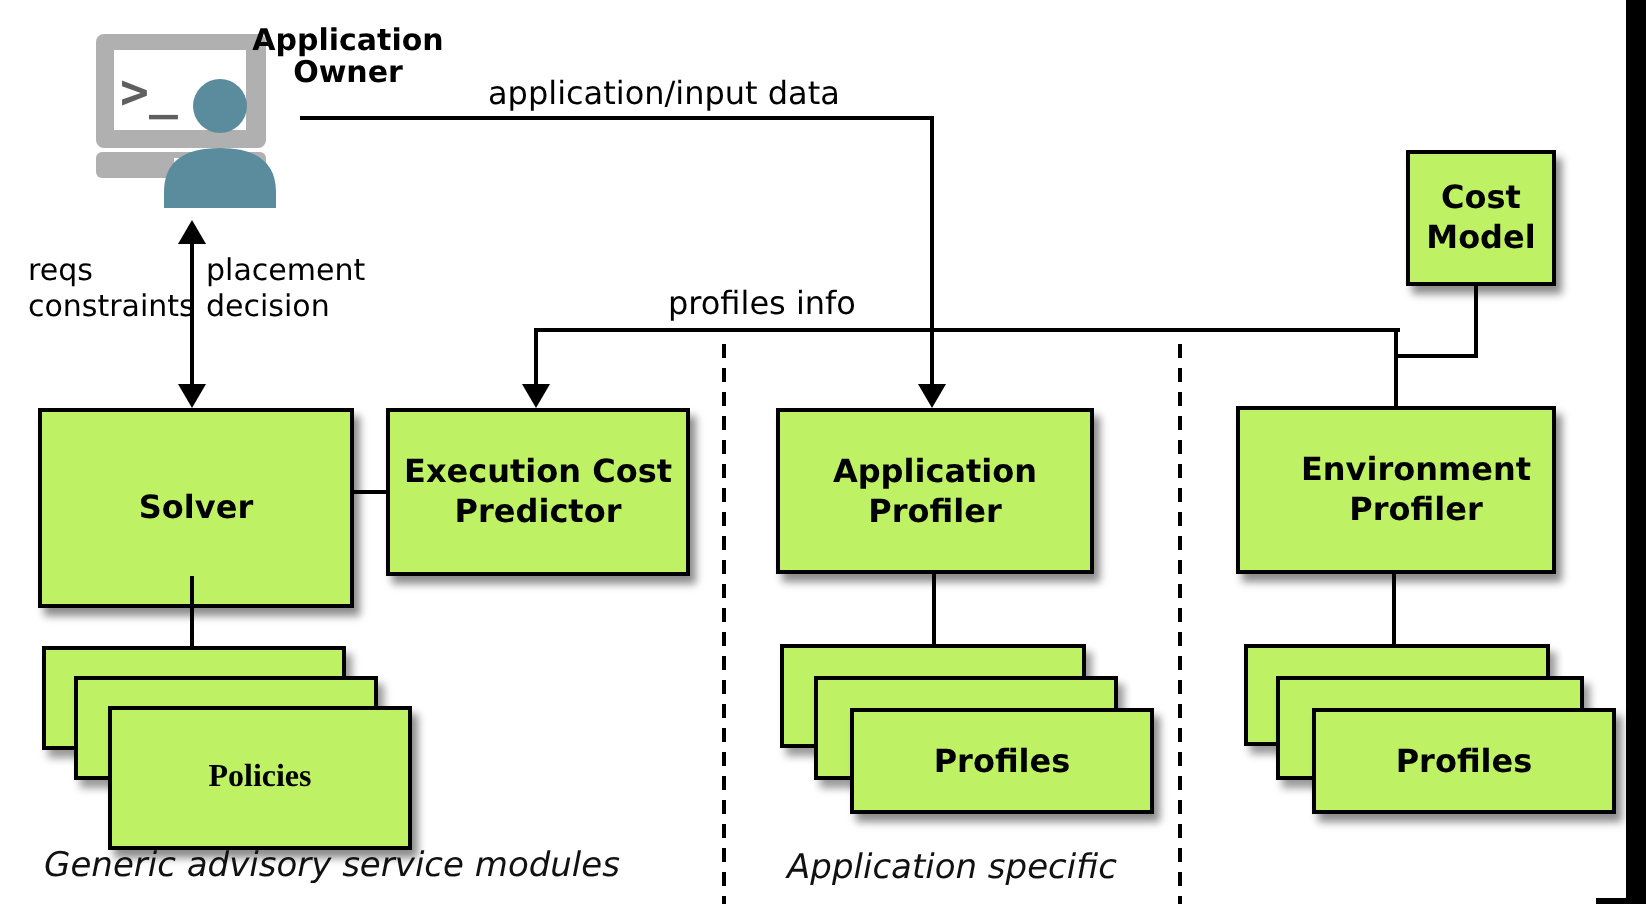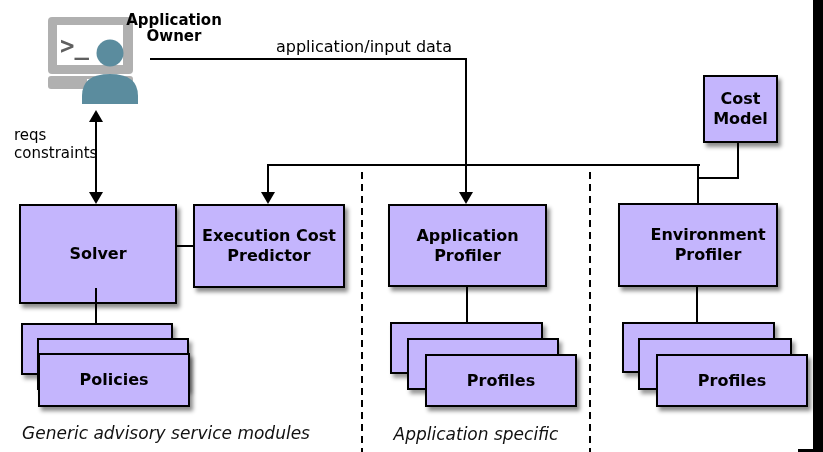--- a/index.html
+++ b/index.html
@@ -4,21 +4,21 @@
 <style>
   html,body{margin:0;padding:0;background:#fff;}
   #stage{
     position:relative;width:823px;height:452px;background:#ffffff;overflow:hidden;
     font-family:"DejaVu Sans","Liberation Sans",sans-serif;color:#000;
   }
   .abs{position:absolute;}
   .hline{position:absolute;background:#000;height:2px;}
   .vline{position:absolute;background:#000;width:2px;}
   .box{
-    position:absolute;background:#c4b5fd;border:2px solid #000;box-sizing:border-box;
+    position:absolute;background:#bef264;border:2px solid #000;box-sizing:border-box;
     box-shadow:3px 4px 4px rgba(0,0,0,0.45);
     display:flex;align-items:center;justify-content:center;text-align:center;
     font-weight:bold;font-size:16px;line-height:1.25;white-space:pre-line;
   }
   .stackback{box-shadow:3px 4px 4px rgba(0,0,0,0.40);}
   .arrow-down{position:absolute;width:0;height:0;
     border-left:7px solid transparent;border-right:7px solid transparent;
     border-top:12px solid #000;}
   .arrow-up{position:absolute;width:0;height:0;
     border-left:7px solid transparent;border-right:7px solid transparent;
@@ -47,35 +47,38 @@
     </g>
     <g fill="#5b8c9e">
       <circle cx="65" cy="41" r="13.5"></circle>
       <path d="M37,92 L37,84 Q37,62 65,62 Q93,62 93,84 L93,92 Z"></path>
     </g>
   </svg>
 
   <div class="owner-label" style="left:124px;top:12px;width:100px;">Application
 Owner</div>
 
-  <div class="edge-label" style="left:244px;top:37px;margin-left:32px;">application/input data</div>
+  <div class="edge-label" style="left:244px;top:37px;">application/input data</div>
   <div class="hline" style="left:150px;top:58px;width:317px;"></div>
   <div class="vline" style="left:465px;top:58px;height:136px;"></div>
   <div class="arrow-down" style="left:459px;top:192px;"></div>
 
+  <div class="edge-label" style="left:334px;top:142px;">profiles info</div>
   <div class="hline" style="left:267px;top:164px;width:433px;"></div>
   <div class="vline" style="left:267px;top:164px;height:28px;"></div>
   <div class="arrow-down" style="left:261px;top:192px;"></div>
   <div class="vline" style="left:697px;top:164px;height:41px;"></div>
 
   <div class="vline" style="left:737px;top:143px;height:36px;"></div>
   <div class="hline" style="left:697px;top:177px;width:42px;"></div>
 
   <div class="small-label" style="left:14px;top:126px;">reqs
 constraints</div>
+  <div class="small-label" style="left:103px;top:126px;">placement
+decision</div>
   <div class="vline" style="left:95px;top:118px;height:78px;"></div>
   <div class="arrow-up" style="left:89px;top:110px;"></div>
   <div class="arrow-down" style="left:89px;top:192px;"></div>
 
   <div class="box" style="left:19px;top:204px;width:158px;height:100px;">Solver</div>
   <div class="hline" style="left:177px;top:245px;width:16px;"></div>
   <div class="box" style="left:193px;top:204px;width:152px;height:84px;">Execution Cost
 Predictor</div>
   <div class="box" style="left:388px;top:204px;width:159px;height:83px;">Application
 Profiler</div>
@@ -84,21 +87,21 @@
   <div class="box" style="left:703px;top:75px;width:75px;height:68px;">Cost
 Model</div>
 
   <div class="vline" style="left:95px;top:288px;height:35px;"></div>
   <div class="vline" style="left:466px;top:287px;height:35px;"></div>
   <div class="vline" style="left:696px;top:287px;height:35px;"></div>
 
   <div>
     <div class="box stackback" style="left:21px;top:323px;width:152px;height:52px;"></div>
     <div class="box stackback" style="left:37px;top:338px;width:152px;height:52px;"></div>
-    <div class="box" style="left:38px;top:353px;width:152px;height:54px;">Policies</div>
+    <div class="box" style="left:54px;top:353px;width:152px;height:72px;font-family:Liberation Serif, serif;">Policies</div>
   </div>
 
   <div>
     <div class="box stackback" style="left:390px;top:322px;width:153px;height:52px;"></div>
     <div class="box stackback" style="left:407px;top:338px;width:152px;height:52px;"></div>
     <div class="box" style="left:425px;top:354px;width:152px;height:53px;">Profiles</div>
   </div>
 
   <div>
     <div class="box stackback" style="left:622px;top:322px;width:153px;height:51px;"></div>

